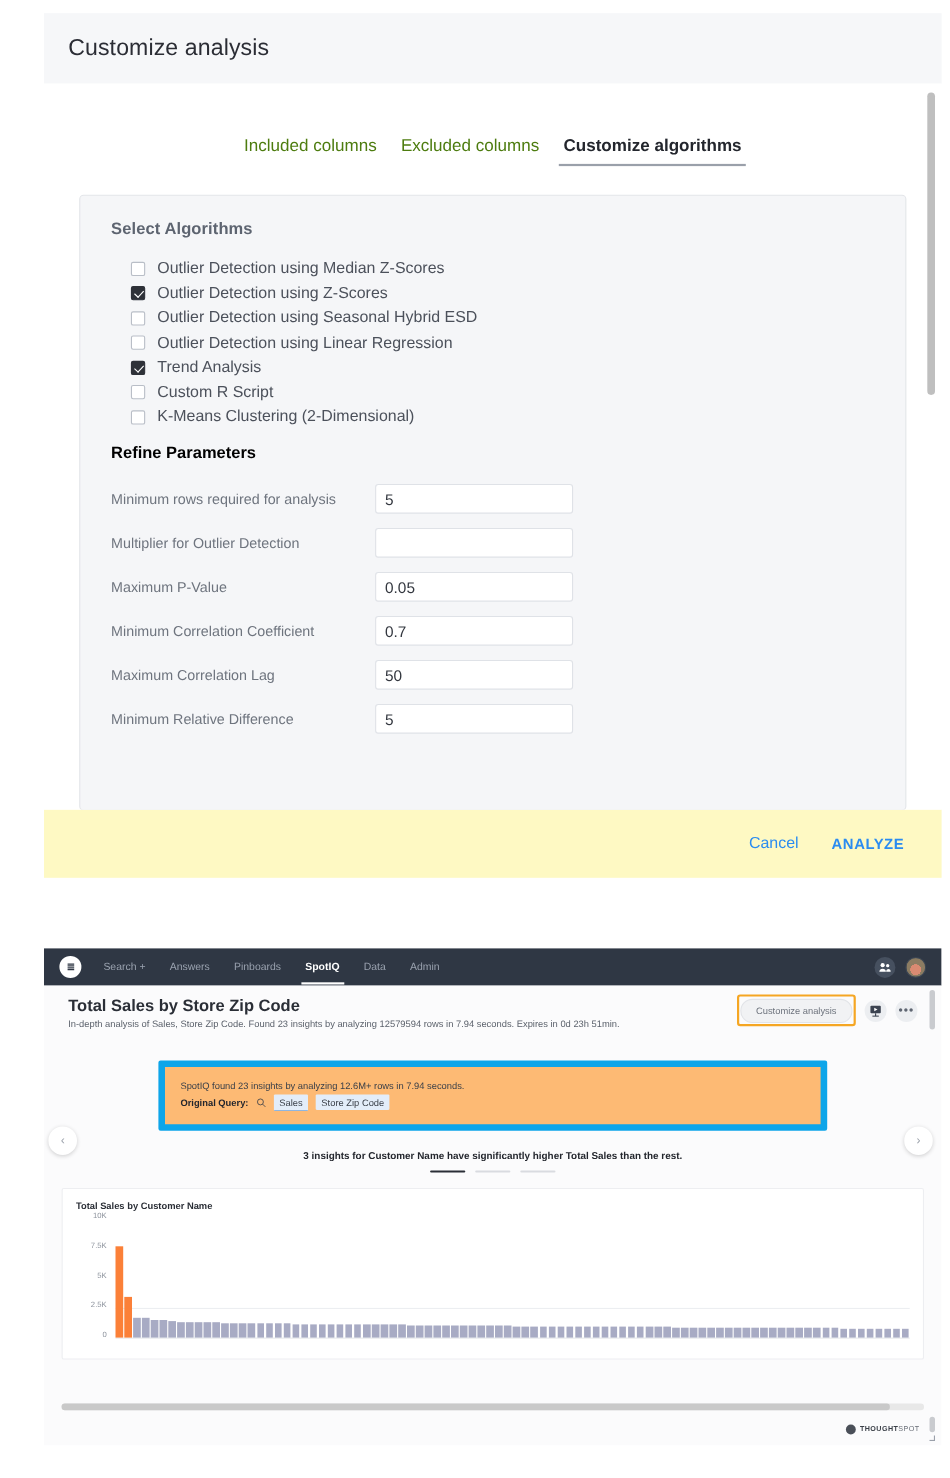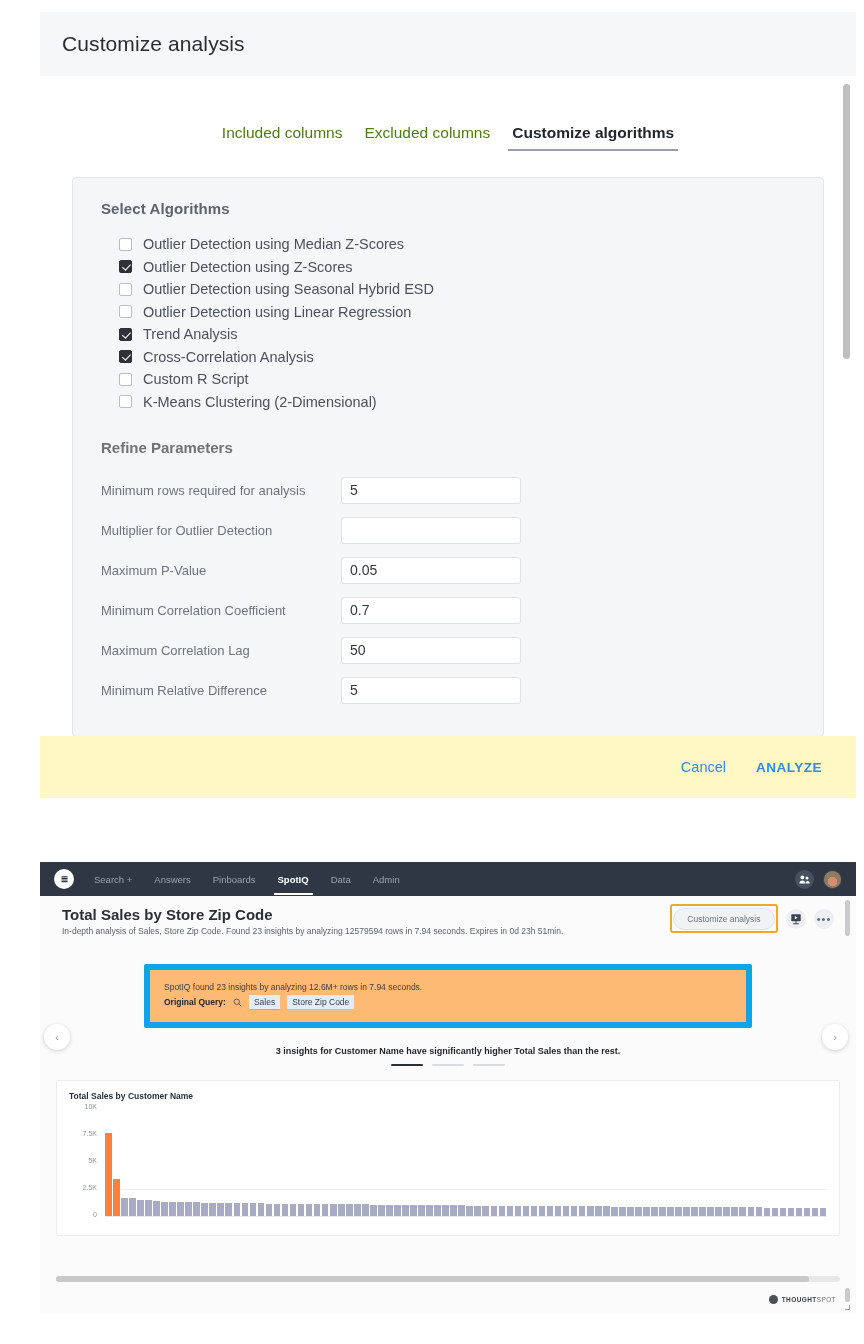--- a/index.html
+++ b/index.html
@@ -73,22 +73,22 @@
   }
   .cbox.checked { background: #2e3138; border-color: #2e3138; }
   .cbox.checked::after {
     content: ""; position: absolute; left: 4px; top: 1px;
     width: 3.5px; height: 7px; border: solid #fff;
     border-width: 0 1.6px 1.6px 0; transform: rotate(43deg);
   }
   .algo-label { font-size: 14.5px; color: #4c515b; }
 
   .refine-heading {
-    font-size: 15px; font-weight: 700; color: #737373;
-    margin: 26px 0 14px 0;
+    font-size: 15px; font-weight: 700; color: #000000;
+    margin: 12px 0 14px 0;
   }
   .param-row {
     display: flex; align-items: center; height: 40px; gap: 12px;
   }
   .param-label {
     font-size: 13px; color: #6e747e; width: 228px; flex: 0 0 228px;
   }
   .param-input {
     width: 180px; height: 27px; background: #fff;
     border: 1px solid #dfe2e7; border-radius: 3px;
@@ -311,24 +311,20 @@
             <span class="cbox"></span>
             <span class="algo-label">Outlier Detection using Seasonal Hybrid ESD</span>
           </div>
           <div class="algo-row">
             <span class="cbox"></span>
             <span class="algo-label">Outlier Detection using Linear Regression</span>
           </div>
           <div class="algo-row">
             <span class="cbox checked"></span>
             <span class="algo-label">Trend Analysis</span>
-          </div>
-          <div class="algo-row">
-            <span class="cbox checked"></span>
-            <span class="algo-label">Cross-Correlation Analysis</span>
           </div>
           <div class="algo-row">
             <span class="cbox"></span>
             <span class="algo-label">Custom R Script</span>
           </div>
           <div class="algo-row">
             <span class="cbox"></span>
             <span class="algo-label">K-Means Clustering (2-Dimensional)</span>
           </div>
         </div>

